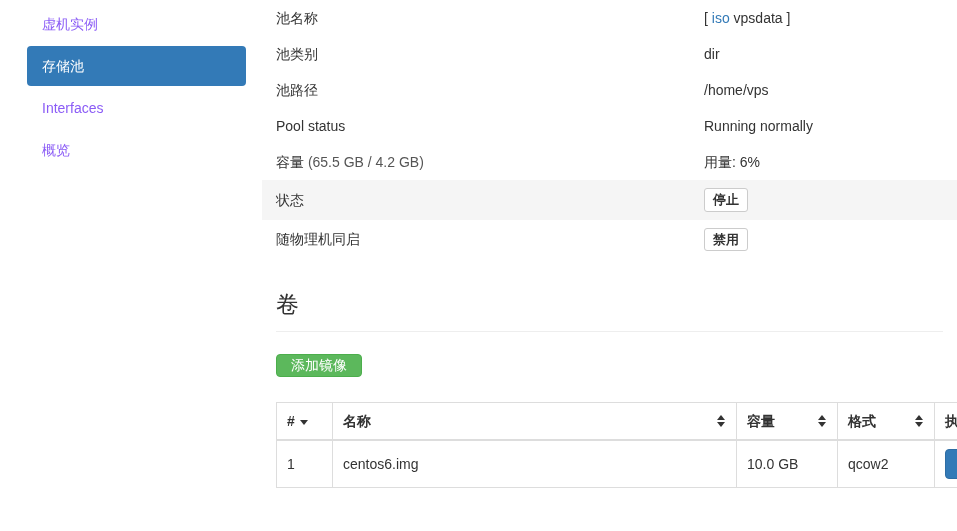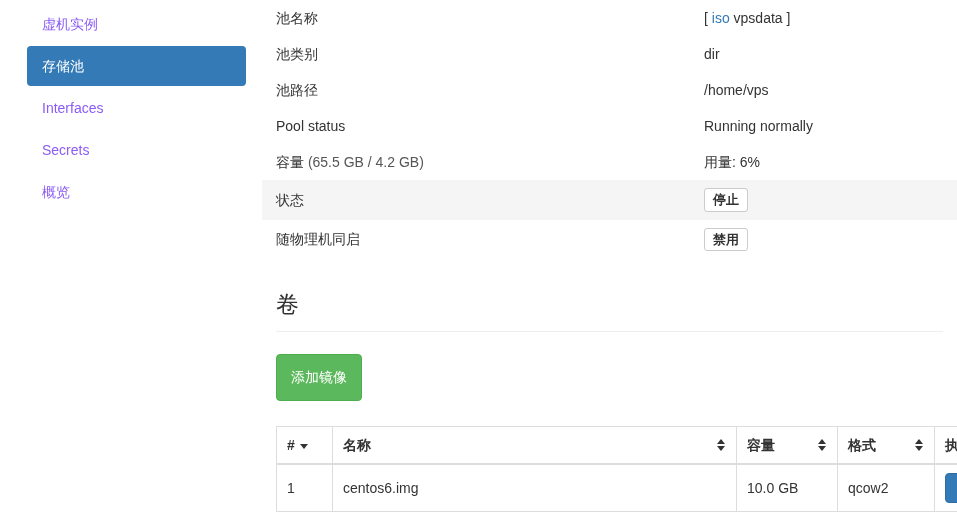--- a/index.html
+++ b/index.html
@@ -107,21 +107,21 @@
     border-color: #cccccc;
     color: #333333;
     padding: 3px 8px;
     font-size: 13px;
     font-weight: bold;
   }
   .btn-success {
     background: #5cb85c;
     border-color: #4cae4c;
     color: #ffffff;
-    padding: 14px 14px;
+    padding: 2px 14px;
     font-size: 14px;
     border-radius: 4px;
   }
   .btn-primary {
     background: #337ab7;
     border-color: #2e6da4;
     color: #ffffff;
     padding: 6px 11px;
     font-size: 13px;
     border-radius: 4px;
@@ -228,21 +228,20 @@
 </head>
 <body>
 
 <div class="page">
 
   <nav class="sidebar">
     <ul class="nav-list">
       <li class="nav-item">虚机实例</li>
       <li class="nav-item active">存储池</li>
       <li class="nav-item">Interfaces</li>
-      <li class="nav-item">Secrets</li>
       <li class="nav-item">概览</li>
     </ul>
   </nav>
 
   <main class="content">
 
     <table class="detail-table">
       <tbody>
         <tr>
           <td class="label-cell">池名称</td>

